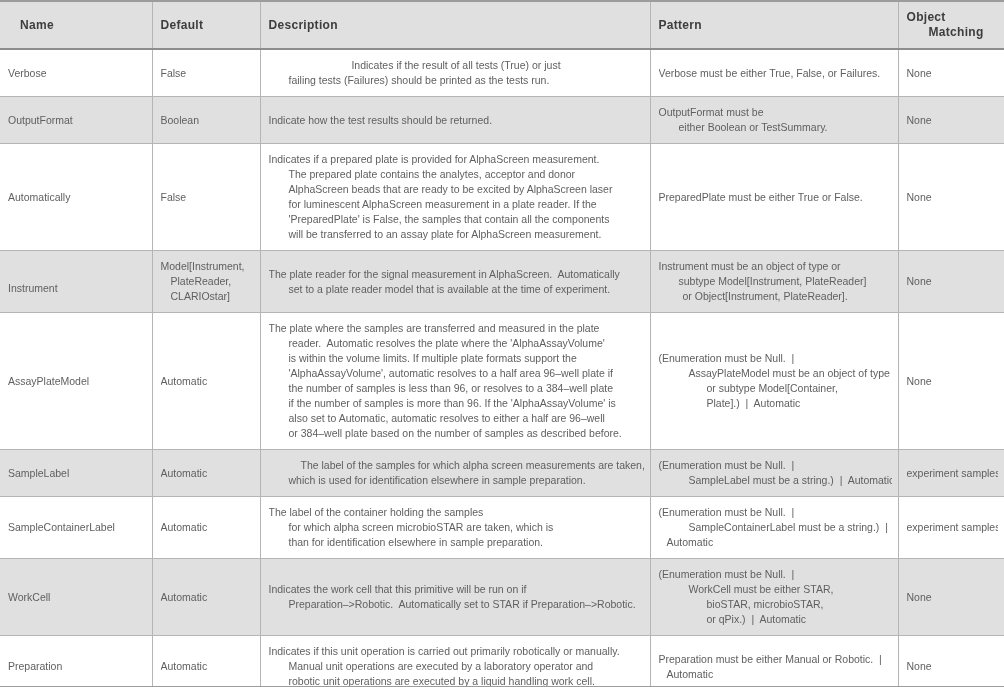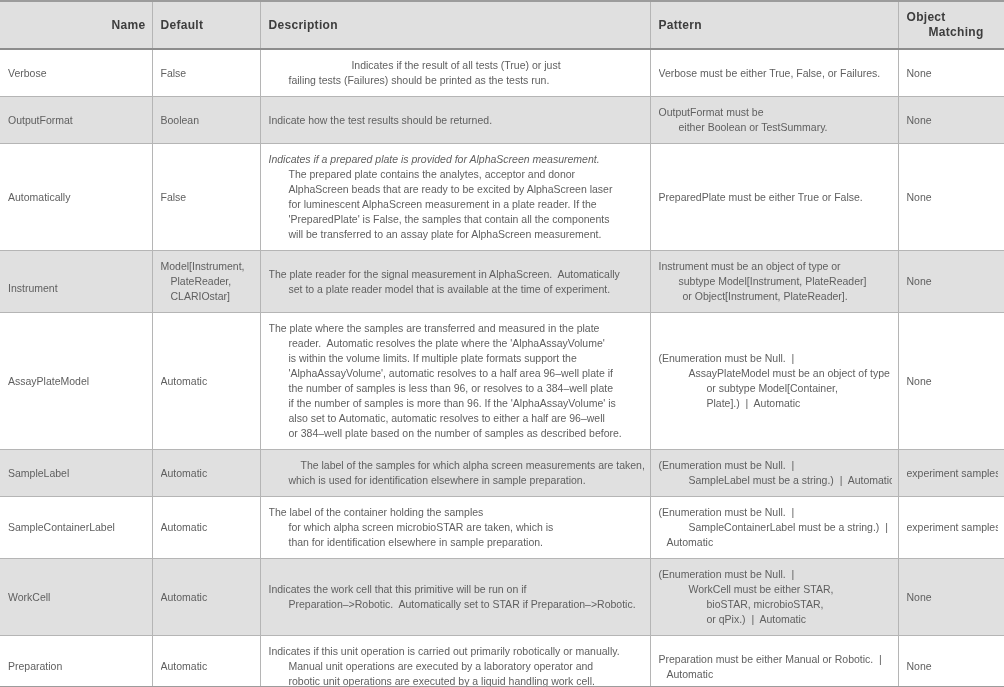--- a/index.html
+++ b/index.html
@@ -63,21 +63,21 @@
       <col class="c-name">
       <col class="c-default">
       <col class="c-description">
       <col class="c-pattern">
       <col class="c-index_matching">
     </colgroup>
     <thead>
       <tr>
           <th>
             <div class="cell">
-              <div class="line" style="padding-left: 12px; text-align: right;">Name</div>
+              <div class="line" style="padding-left: 12px;">Name</div>
             </div>
           </th>
           <th>
             <div class="cell">
               <div class="line" style="padding-left: 0px;">Default</div>
             </div>
           </th>
           <th>
             <div class="cell">
               <div class="line" style="padding-left: 0px;">Description</div>
@@ -159,21 +159,21 @@
               <div class="line" style="padding-left: 0px;">Automatically</div>
             </div>
           </td>
           <td>
             <div class="cell">
               <div class="line" style="padding-left: 0px;">False</div>
             </div>
           </td>
           <td>
             <div class="cell">
-              <div class="line" style="padding-left: 0px; font-style: italic;">Indicates if a prepared plate is provided for AlphaScreen measurement.</div>
+              <div class="line" style="padding-left: 0px;">Indicates if a prepared plate is provided for AlphaScreen measurement.</div>
               <div class="line" style="padding-left: 20px;">The prepared plate contains the analytes, acceptor and donor</div>
               <div class="line" style="padding-left: 20px;">AlphaScreen beads that are ready to be excited by AlphaScreen laser</div>
               <div class="line" style="padding-left: 20px;">for luminescent AlphaScreen measurement in a plate reader. If the</div>
               <div class="line" style="padding-left: 20px;">'PreparedPlate' is False, the samples that contain all the components</div>
               <div class="line" style="padding-left: 20px;">will be transferred to an assay plate for AlphaScreen measurement.</div>
             </div>
           </td>
           <td>
             <div class="cell">
               <div class="line" style="padding-left: 0px;">PreparedPlate must be either True or False.</div>

